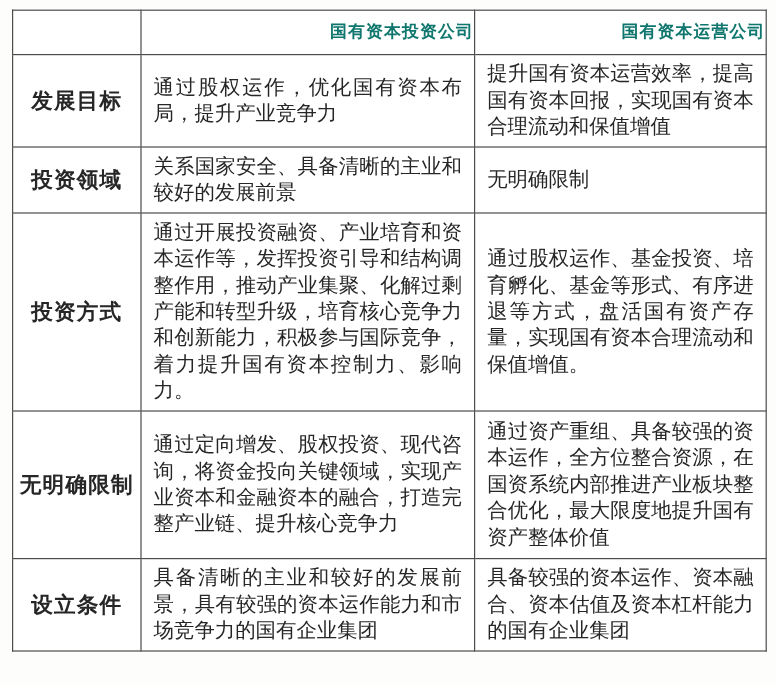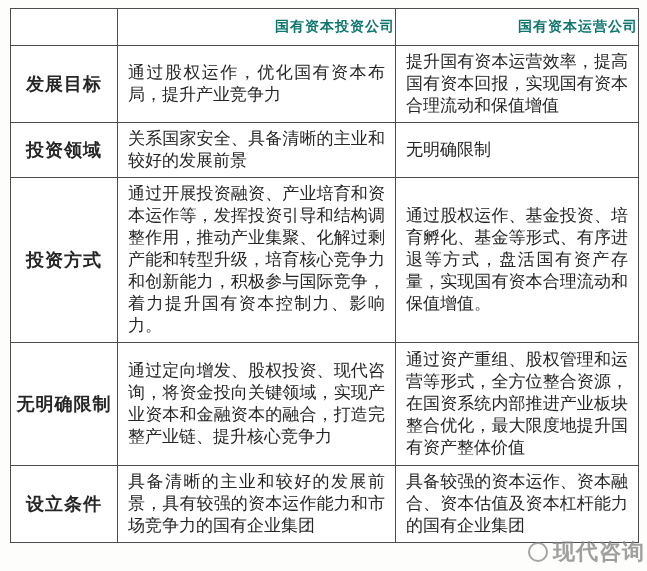--- a/index.html
+++ b/index.html
@@ -116,28 +116,24 @@
         <td class="body-cell center">无明确限制</td>
       </tr>
       <tr class="r4">
         <th class="row-label">投资方式</th>
         <td class="body-cell">通过开展投资融资、产业培育和资本运作等，发挥投资引导和结构调整作用，推动产业集聚、化解过剩产能和转型升级，培育核心竞争力和创新能力，积极参与国际竞争，着力提升国有资本控制力、影响力。</td>
         <td class="body-cell">通过股权运作、基金投资、培育孵化、基金等形式、有序进退等方式，盘活国有资产存量，实现国有资本合理流动和保值增值。</td>
       </tr>
       <tr class="r5">
         <th class="row-label">无明确限制</th>
         <td class="body-cell">通过定向增发、股权投资、现代咨询，将资金投向关键领域，实现产业资本和金融资本的融合，打造完整产业链、提升核心竞争力</td>
-        <td class="body-cell">通过资产重组、股权管理和运营等形式，全方位整合资源，在国资系统内部推进产业板块整合优化，最大限度地提升国有资产整体价值</td>
+        <td class="body-cell">通过资产重组、具备较强的资本运作，全方位整合资源，在国资系统内部推进产业板块整合优化，最大限度地提升国有资产整体价值</td>
       </tr>
       <tr class="r6">
         <th class="row-label">设立条件</th>
         <td class="body-cell">具备清晰的主业和较好的发展前景，具有较强的资本运作能力和市场竞争力的国有企业集团</td>
         <td class="body-cell">具备较强的资本运作、资本融合、资本估值及资本杠杆能力的国有企业集团</td>
       </tr>
     </tbody>
   </table>
 
-  <div class="watermark">
-    <span class="wm-logo"></span>
-    <span class="wm-text">现代咨询</span>
-  </div>
 
 </div>
 
 </body></html>

